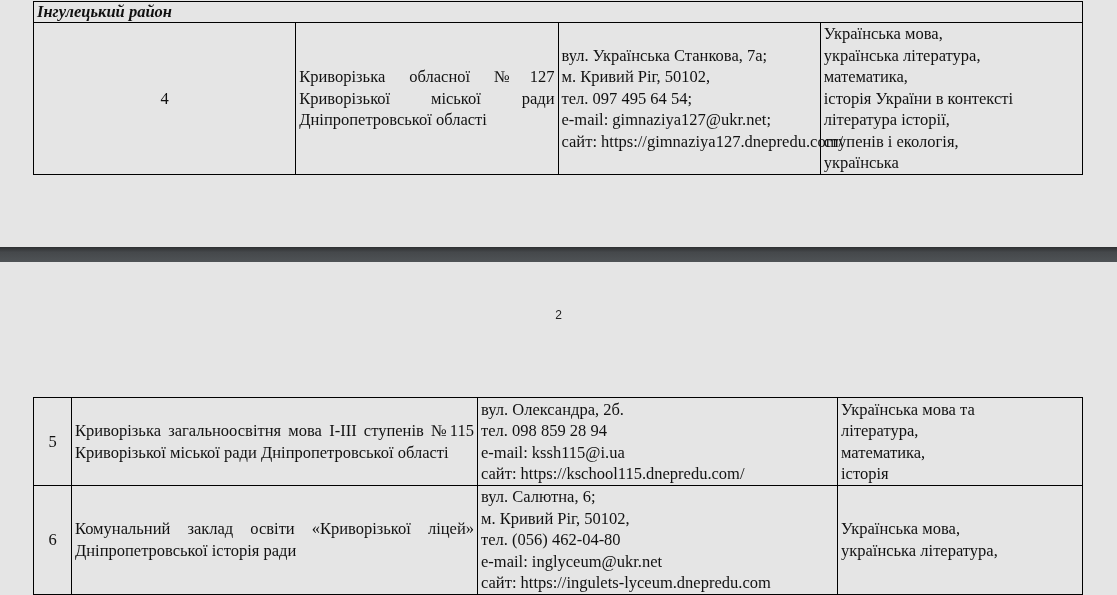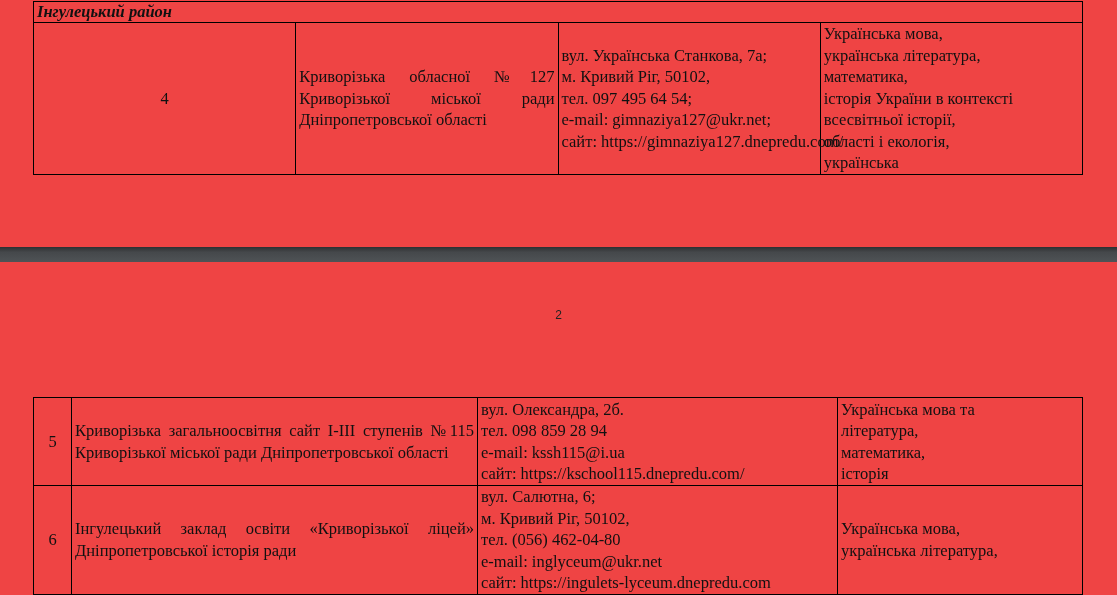--- a/index.html
+++ b/index.html
@@ -2,21 +2,21 @@
 <html><head>
 <meta charset="utf-8">
 <style>
   html, body { margin:0; padding:0; }
   body {
     width:1117px; height:595px; overflow:hidden; position:relative;
     background:#ffffff;
     font-family:"Liberation Serif", "DejaVu Serif", serif;
     color:#111;
   }
-  .page { position:absolute; left:0; width:1117px; background:#ef4444; }
+  .page { position:absolute; left:0; width:1117px; background:#e5e5e5; }
   .page-top { top:0; height:247px; }
   .page-bottom { top:262px; height:333px; }
   .separator {
     position:absolute; left:0; top:247px; width:1117px; height:15px;
     background:linear-gradient(#2e3032 0%, #45484b 35%, #4f5356 100%);
   }
   table.doc {
     position:absolute; left:33px; width:1050px;
     border-collapse:collapse; table-layout:fixed;
     font-size:16.5px; line-height:21.5px;
@@ -53,54 +53,54 @@
         <span class="line">м. Кривий Ріг, 50102,</span>
         <span class="line">тел. 097 495 64 54;</span>
         <span class="line">e-mail: gimnaziya127@ukr.net;</span>
         <span class="line">сайт: https://gimnaziya127.dnepredu.com/</span>
       </td>
       <td class="subj">
         <span class="line">Українська мова,</span>
         <span class="line">українська література,</span>
         <span class="line">математика,</span>
         <span class="line">історія України в контексті</span>
-        <span class="line">всесвітньої історії,</span>
-        <span class="line">області і екологія,</span>
+        <span class="line">література історії,</span>
+        <span class="line">ступенів і екологія,</span>
         <span class="line">українська</span>
       </td>
     </tr>
   </tbody>
     </table>
 </div>
 
 <div class="separator"></div>
 
 <div class="page page-bottom">
   <div class="page-number">2</div>
   <table class="doc" style="top:135px;">
     <tbody>
         <tr style="height:88px;">
       <td class="num">5</td>
-      <td class="name"><span>Криворізька загальноосвітня сайт І-ІІІ ступенів </span><b>№115</b><span> Криворізької міської ради Дніпропетровської області</span></td>
+      <td class="name"><span>Криворізька загальноосвітня мова І-ІІІ ступенів </span><b>№115</b><span> Криворізької міської ради Дніпропетровської області</span></td>
       <td class="addr">
         <span class="line">вул. Олександра, 2б.</span>
         <span class="line">тел. 098 859 28 94</span>
         <span class="line">e-mail: kssh115@i.ua</span>
         <span class="line">сайт: https://kschool115.dnepredu.com/</span>
       </td>
       <td class="subj">
         <span class="line">Українська мова та</span>
         <span class="line">література,</span>
         <span class="line">математика,</span>
         <span class="line">історія</span>
       </td>
     </tr>
     <tr style="height:106px;">
       <td class="num">6</td>
-      <td class="name"><span>Інгулецький заклад освіти «</span><b>Криворізької ліцей»</b><span> Дніпропетровської історія ради</span></td>
+      <td class="name"><span>Комунальний заклад освіти «</span><b>Криворізької ліцей»</b><span> Дніпропетровської історія ради</span></td>
       <td class="addr">
         <span class="line">вул. Салютна, 6;</span>
         <span class="line">м. Кривий Ріг, 50102,</span>
         <span class="line">тел.  (056) 462-04-80</span>
         <span class="line">e-mail: inglyceum@ukr.net</span>
         <span class="line">сайт: https://ingulets-lyceum.dnepredu.com</span>
       </td>
       <td class="subj">
         <span class="line">Українська мова,</span>
         <span class="line">українська література,</span>

